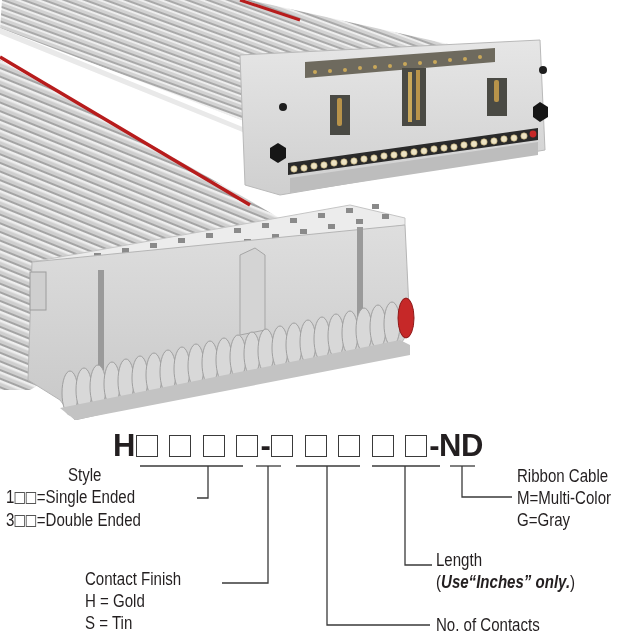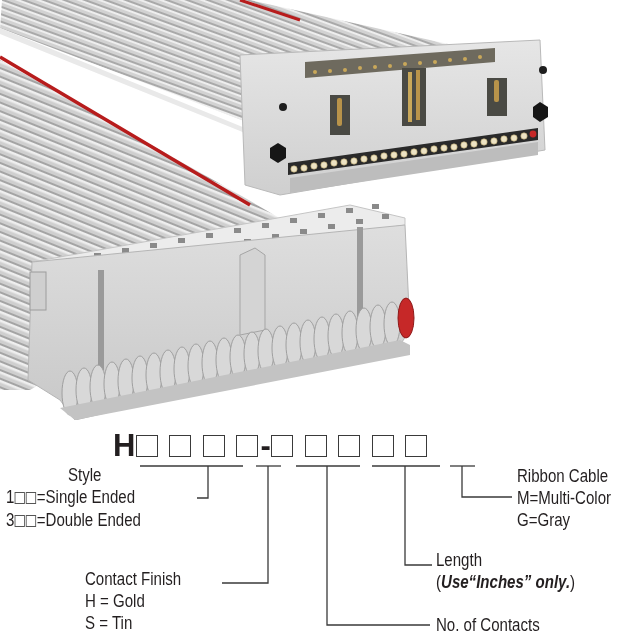--- a/index.html
+++ b/index.html
@@ -192,20 +192,21 @@
   <span class="pn-box first"></span>
   <span class="pn-box"></span>
   <span class="pn-box"></span>
   <span class="pn-box last-in-group"></span>
   <span class="pn-dash">-</span>
   <span class="pn-box first"></span>
   <span class="pn-box"></span>
   <span class="pn-box"></span>
   <span class="pn-box"></span>
   <span class="pn-box last-in-group"></span>
+  <span class="pn-suffix">-ND</span>
 </div>
 
 <svg class="lines" viewBox="0 0 640 640" xmlns="http://www.w3.org/2000/svg">
   <g stroke="#3a3a3a" stroke-width="1.3" fill="none">
 
     <g>
       <line x1="140" y1="466" x2="243" y2="466"></line>
       <polyline points="208,466 208,498 197,498"></polyline>
     </g>
 

